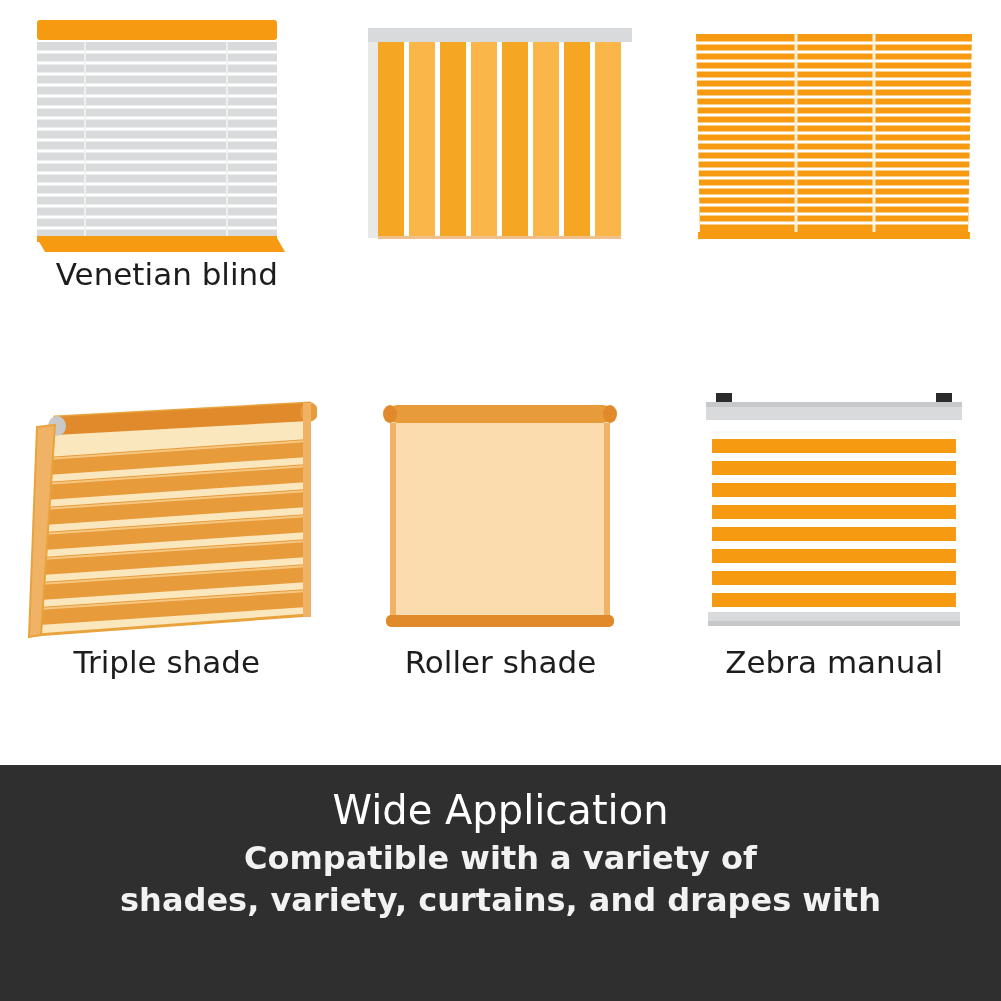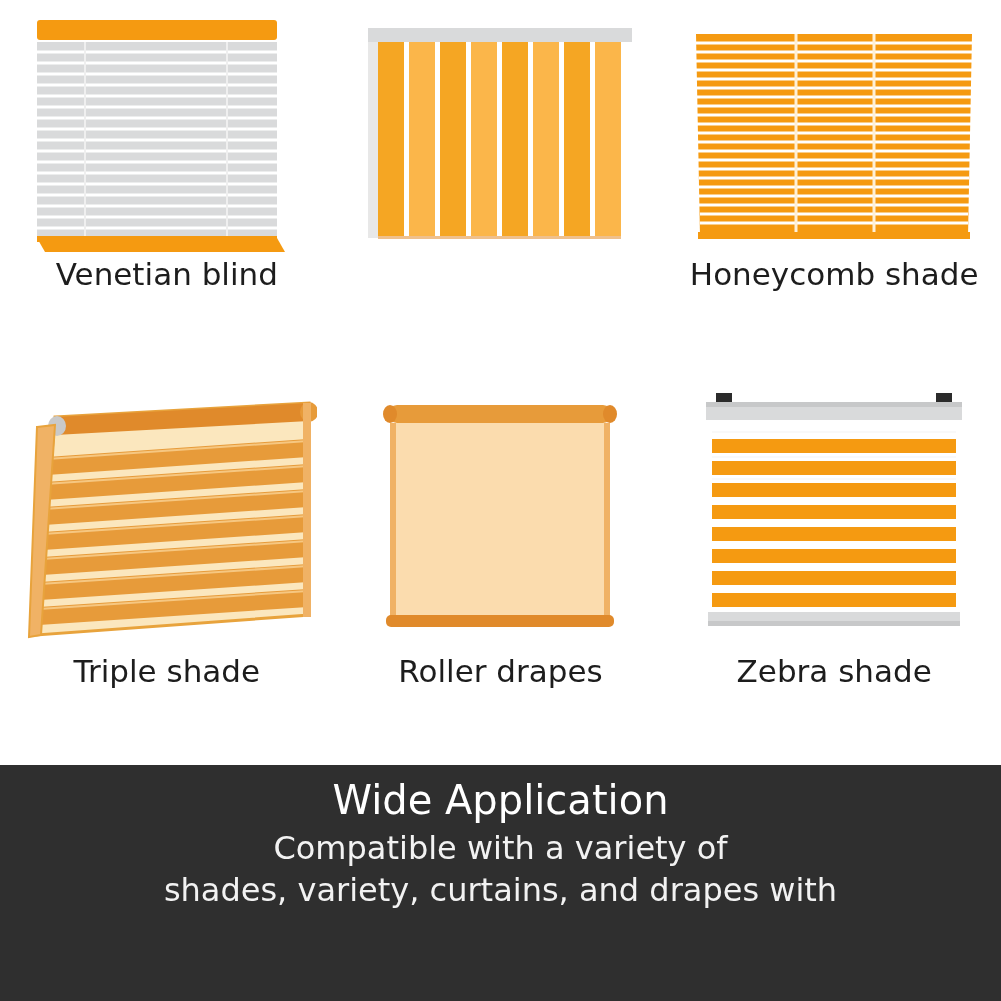--- a/index.html
+++ b/index.html
@@ -49,50 +49,51 @@
     justify-content: center;
   }
   .caption {
     font-size: 31px;
     color: #1d1d1d;
     line-height: 1.05;
     letter-spacing: 0px;
     text-align: center;
     white-space: nowrap;
   }
-  .caption.row2 { margin-top: 16px; }
+  .caption.row2 { margin-top: 7px; }
 
   
   .footer {
     position: absolute;
     left: 0;
     top: 765px;
     width: 1001px;
     height: 236px;
     background: #2f2f2f;
     color: #ffffff;
     display: flex;
     flex-direction: column;
     align-items: center;
     justify-content: flex-start;
-    padding-top: 10px;
+    padding-top: 20px;
     box-sizing: border-box;
   }
   .footer-title {
     font-size: 40px;
     line-height: 1.25;
     font-weight: 400;
     margin: 0 0 2px 0;
     color: #ffffff;
   }
   .footer-line {
     font-size: 32px;
     line-height: 1.32;
     color: #f2f2f2;
     white-space: nowrap;
+    font-weight: bold;
   }
 </style>
 </head>
 <body>
 
 <div id="page">
 
   <div class="grid">
 
     <div class="cell">
@@ -194,21 +195,20 @@
             <line x1="16" y1="206" x2="284" y2="206"></line>
             <line x1="16" y1="215" x2="284" y2="215"></line>
           </g>
 
           <line x1="112" y1="26" x2="112" y2="228" stroke="#FFF0D6" stroke-width="3"></line>
           <line x1="190" y1="26" x2="190" y2="228" stroke="#FFF0D6" stroke-width="3"></line>
 
           <rect x="14" y="224" width="272" height="7" fill="#F59A11"></rect>
         </svg>
       </div>
-      <div class="caption">Honeycomb shade</div>
     </div>
 
     <div class="cell">
       <div class="art">
         <svg width="300" height="255" viewBox="0 0 300 255">
 
           <polygon points="38,30 292,16 292,228 20,248" fill="#FBE7BE" stroke="#E8A33C" stroke-width="3"></polygon>
 
           <path d="M38,30 L292,16 L292,34 L38,48 Z" fill="#E08A2B"></path>
           <ellipse cx="292" cy="25" rx="9" ry="10" fill="#E79B3A"></ellipse>
@@ -251,21 +251,21 @@
           <ellipse cx="250" cy="27" rx="7" ry="9" fill="#E08A2B"></ellipse>
 
           <rect x="34" y="36" width="212" height="194" fill="#FBDCAE"></rect>
 
           <rect x="30" y="36" width="6" height="194" fill="#F0B265"></rect>
           <rect x="244" y="36" width="6" height="194" fill="#F0B265"></rect>
 
           <rect x="26" y="228" width="228" height="12" rx="5" fill="#E08A2B"></rect>
         </svg>
       </div>
-      <div class="caption row2">Roller drapes</div>
+      <div class="caption row2">Roller shade</div>
     </div>
 
     <div class="cell">
       <div class="art">
         <svg width="300" height="255" viewBox="0 0 300 255">
 
           <rect x="32" y="6" width="16" height="9" fill="#2B2B2B"></rect>
           <rect x="252" y="6" width="16" height="9" fill="#2B2B2B"></rect>
 
           <rect x="22" y="15" width="256" height="18" fill="#D9DADB"></rect>
@@ -287,21 +287,21 @@
           <g stroke="#F3F3F3" stroke-width="1">
             <line x1="28" y1="45" x2="272" y2="45"></line>
             <line x1="28" y1="70" x2="272" y2="70"></line>
             <line x1="28" y1="92" x2="272" y2="92"></line>
           </g>
 
           <rect x="24" y="225" width="252" height="14" fill="#D9DADB"></rect>
           <rect x="24" y="234" width="252" height="5" fill="#C7C8C9"></rect>
         </svg>
       </div>
-      <div class="caption row2">Zebra shade</div>
+      <div class="caption row2">Zebra manual</div>
     </div>
 
   </div>
 
   <div class="footer">
     <div class="footer-title">Wide Application</div>
     <div class="footer-line">Compatible with a variety of</div>
     <div class="footer-line">shades, variety, curtains, and drapes with</div>
   </div>
 

